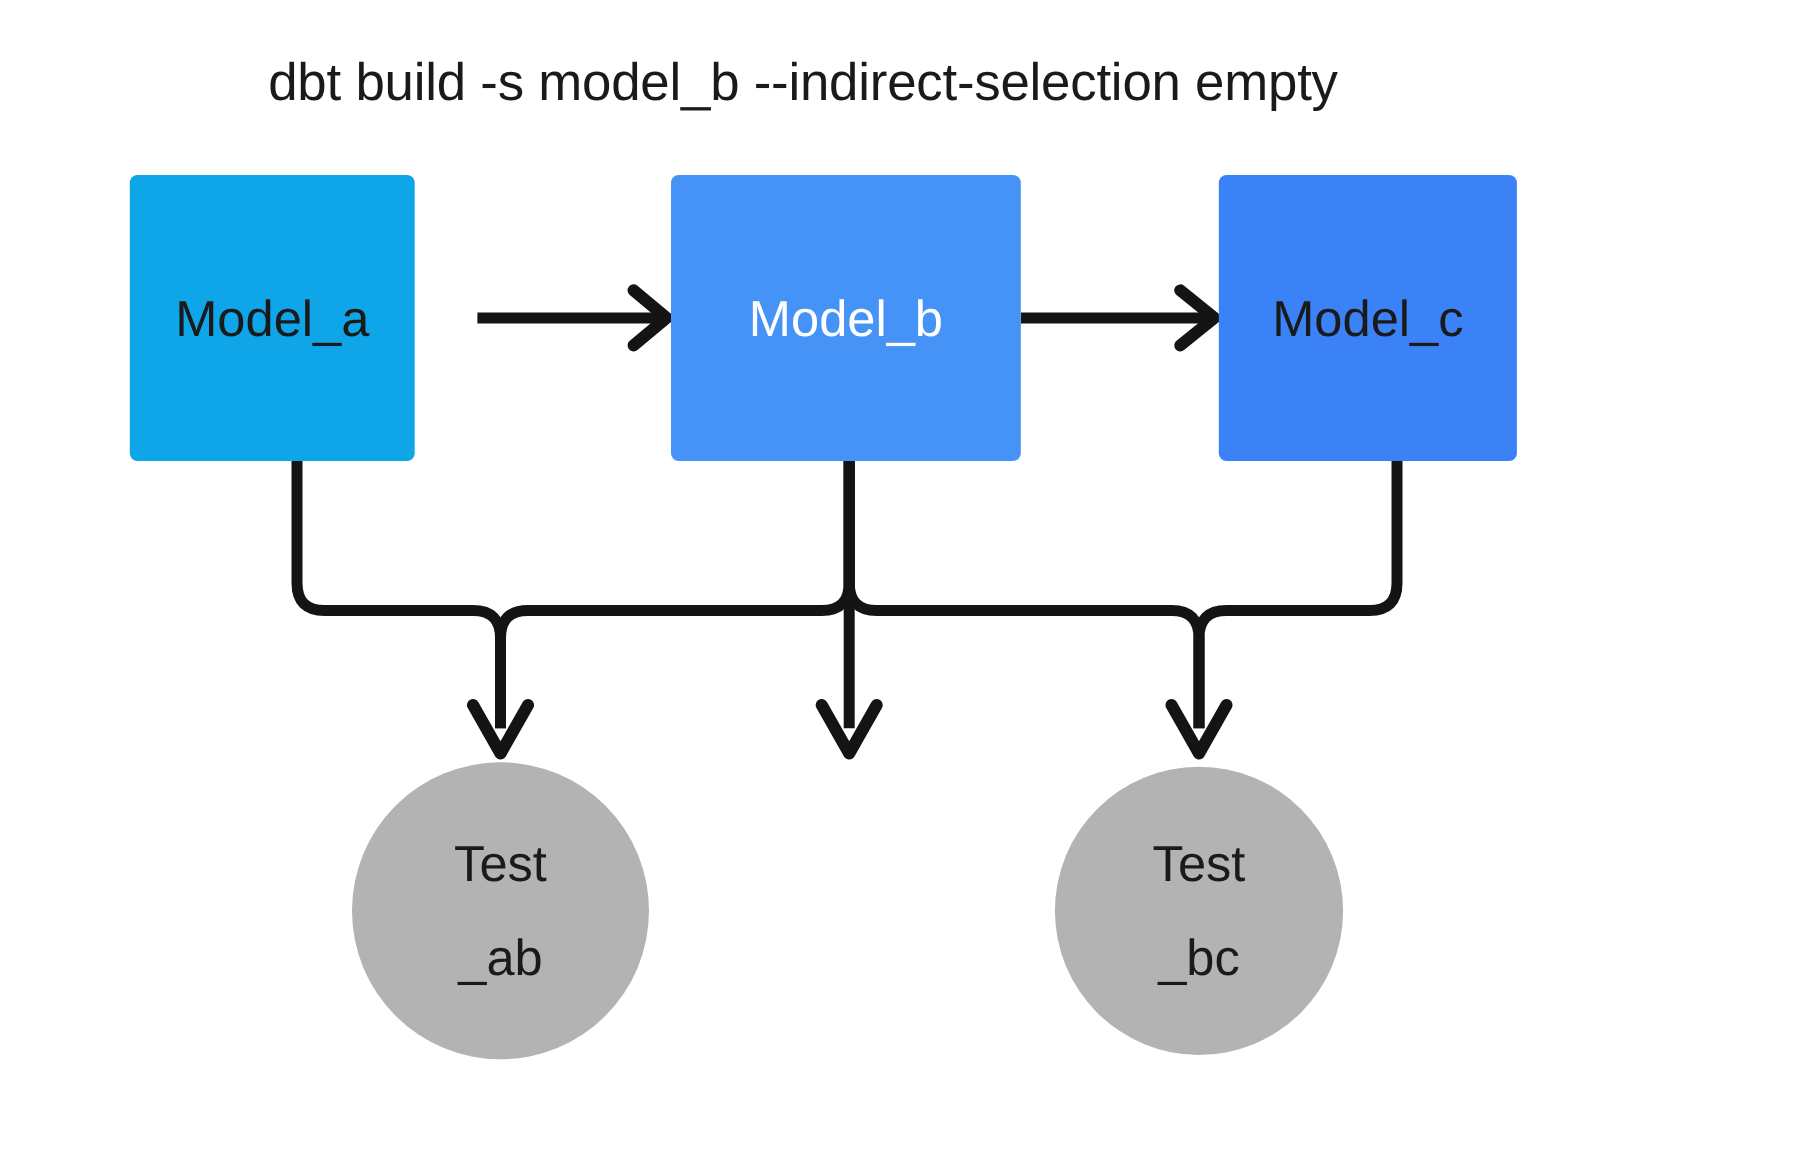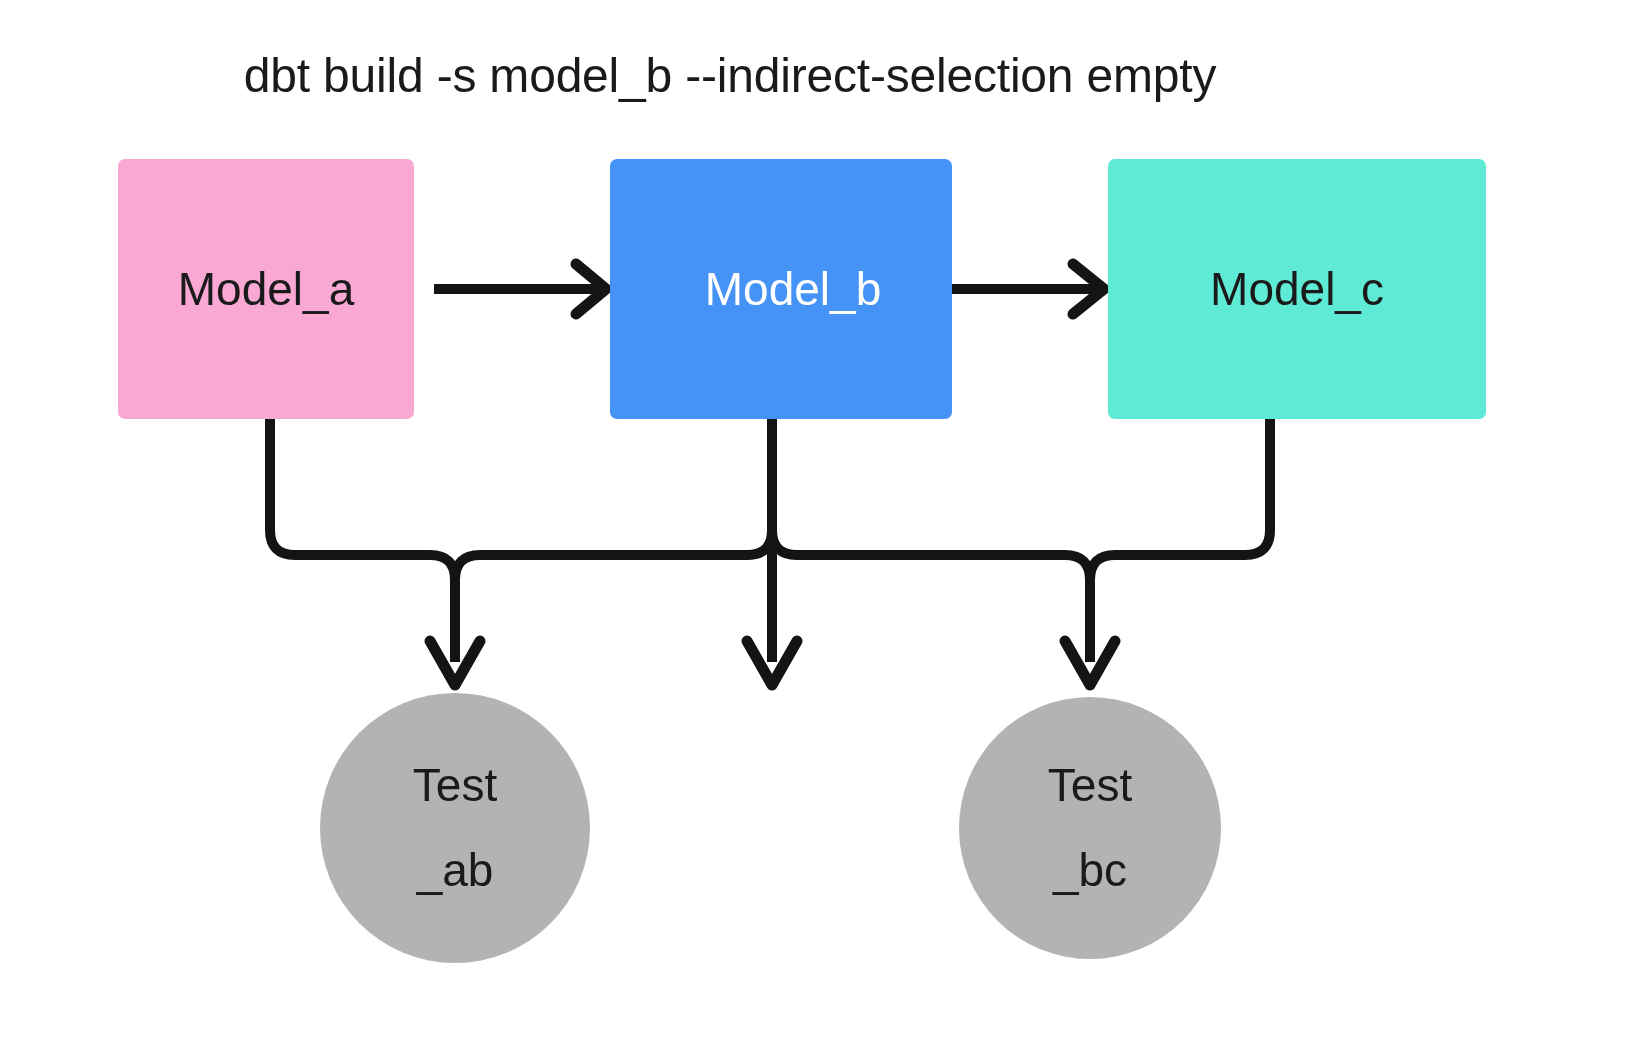--- a/index.html
+++ b/index.html
@@ -124,29 +124,29 @@
 
     <g>
       <path class="edge-line" d="M 1270 397 L 1270 508 Q 1270 533 1245 533 L 1115 533 Q 1090 533 1090 558 L 1090 640"></path>
     </g>
 
     <g>
       <path class="edge-head" d="M 1065 619 L 1090 663 L 1115 619"></path>
     </g>
   </svg>
 
-  <div class="node-box" style="left:118px; top:137px; width:296px; height:260px; background:#f9a8d4; color:#1a1a1a;">
+  <div class="node-box" style="left:118px; top:137px; width:259px; height:260px; background:#0ea5e9; color:#1a1a1a;">
     <span class="node-label">Model_a</span>
   </div>
 
-  <div class="node-box" style="left:610px; top:137px; width:318px; height:260px; background:#4693f7; color:#ffffff;padding-left:24px;">
+  <div class="node-box" style="left:610px; top:137px; width:318px; height:260px; background:#4693f7; color:#ffffff;">
     <span class="node-label">Model_b</span>
   </div>
 
-  <div class="node-box" style="left:1108px; top:137px; width:378px; height:260px; background:#5eead4; color:#1a1a1a;">
+  <div class="node-box" style="left:1108px; top:137px; width:271px; height:260px; background:#3b82f6; color:#1a1a1a;">
     <span class="node-label">Model_c</span>
   </div>
 
   <div class="node-circle" style="left:320px; top:671px; width:270px; height:270px; background:#b3b3b3; color:#1a1a1a;">
     <span class="node-label">Test</span>
     <span class="node-label">_ab</span>
   </div>
 
 
   <div class="node-circle" style="left:959px; top:675px; width:262px; height:262px; background:#b3b3b3; color:#1a1a1a;">

